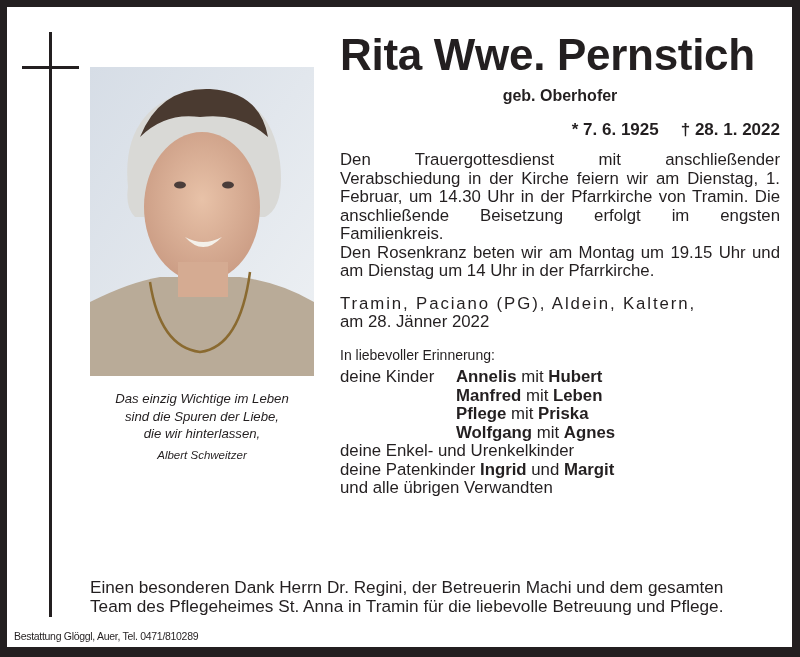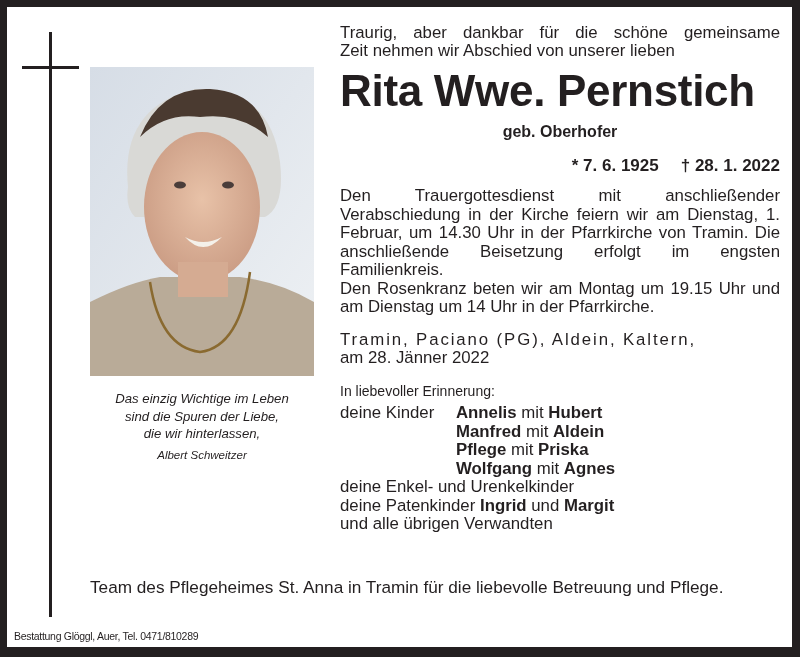--- a/index.html
+++ b/index.html
@@ -62,59 +62,56 @@
   </div>
 
   <div class="quote">
     <div>Das einzig Wichtige im Leben</div>
     <div>sind die Spuren der Liebe,</div>
     <div>die wir hinterlassen,</div>
     <div class="author">Albert Schweitzer</div>
   </div>
 
   <div class="right">
-    <p class="intro">
-      <span class="l1">Traurig, aber dankbar für die schöne gemeinsame</span>
-      <span>Zeit nehmen wir Abschied von unserer lieben</span>
-    </p>
     <div class="name">Rita Wwe. Pernstich</div>
     <div class="maiden">geb. Oberhofer</div>
     <div class="dates">
       <span>* 7. 6. 1925</span><span class="sep"></span><span>† 28. 1. 2022</span>
     </div>
     <div class="para">Den Trauergottesdienst mit anschließender Verabschiedung in der Kirche feiern wir am Dienstag, 1. Februar, um 14.30 Uhr in der Pfarrkirche von Tramin. Die anschließende Beisetzung erfolgt im engsten Familienkreis.</div>
     <div class="para tight">Den Rosenkranz beten wir am Montag um 19.15 Uhr und am Dienstag um 14 Uhr in der Pfarrkirche.</div>
     <div class="place">
       <div class="spaced">Tramin, Paciano (PG), Aldein, Kaltern,</div>
       <div>am 28. Jänner 2022</div>
     </div>
     <div class="mem">In liebevoller Erinnerung:</div>
     <div class="fam">
       <div class="row">
         <span class="lead">deine Kinder</span>
         <span><b>Annelis</b> <span>mit</span> <b>Hubert</b></span>
       </div>
       <div class="row">
         <span class="lead"></span>
-        <span><b>Manfred</b> <span>mit</span> <b>Aldein</b></span>
+        <span><b>Manfred</b> <span>mit</span> <b>Leben</b></span>
       </div>
       <div class="row">
         <span class="lead"></span>
         <span><b>Pflege</b> <span>mit</span> <b>Priska</b></span>
       </div>
       <div class="row">
         <span class="lead"></span>
         <span><b>Wolfgang</b> <span>mit</span> <b>Agnes</b></span>
       </div>
       <div>deine Enkel- und Urenkelkinder</div>
       <div>
         <span>deine Patenkinder</span> <b>Ingrid</b> <span>und</span> <b>Margit</b>
       </div>
       <div>und alle übrigen Verwandten</div>
     </div>
   </div>
 
   <div class="thanks">
+    <div>Einen besonderen Dank Herrn Dr. Regini, der Betreuerin Machi und dem gesamten</div>
     <div>Team des Pflegeheimes St. Anna in Tramin für die liebevolle Betreuung und Pflege.</div>
   </div>
 
   <div class="credit">Bestattung Glöggl, Auer, Tel. 0471/810289</div>
 </div>
 
 </body></html>

